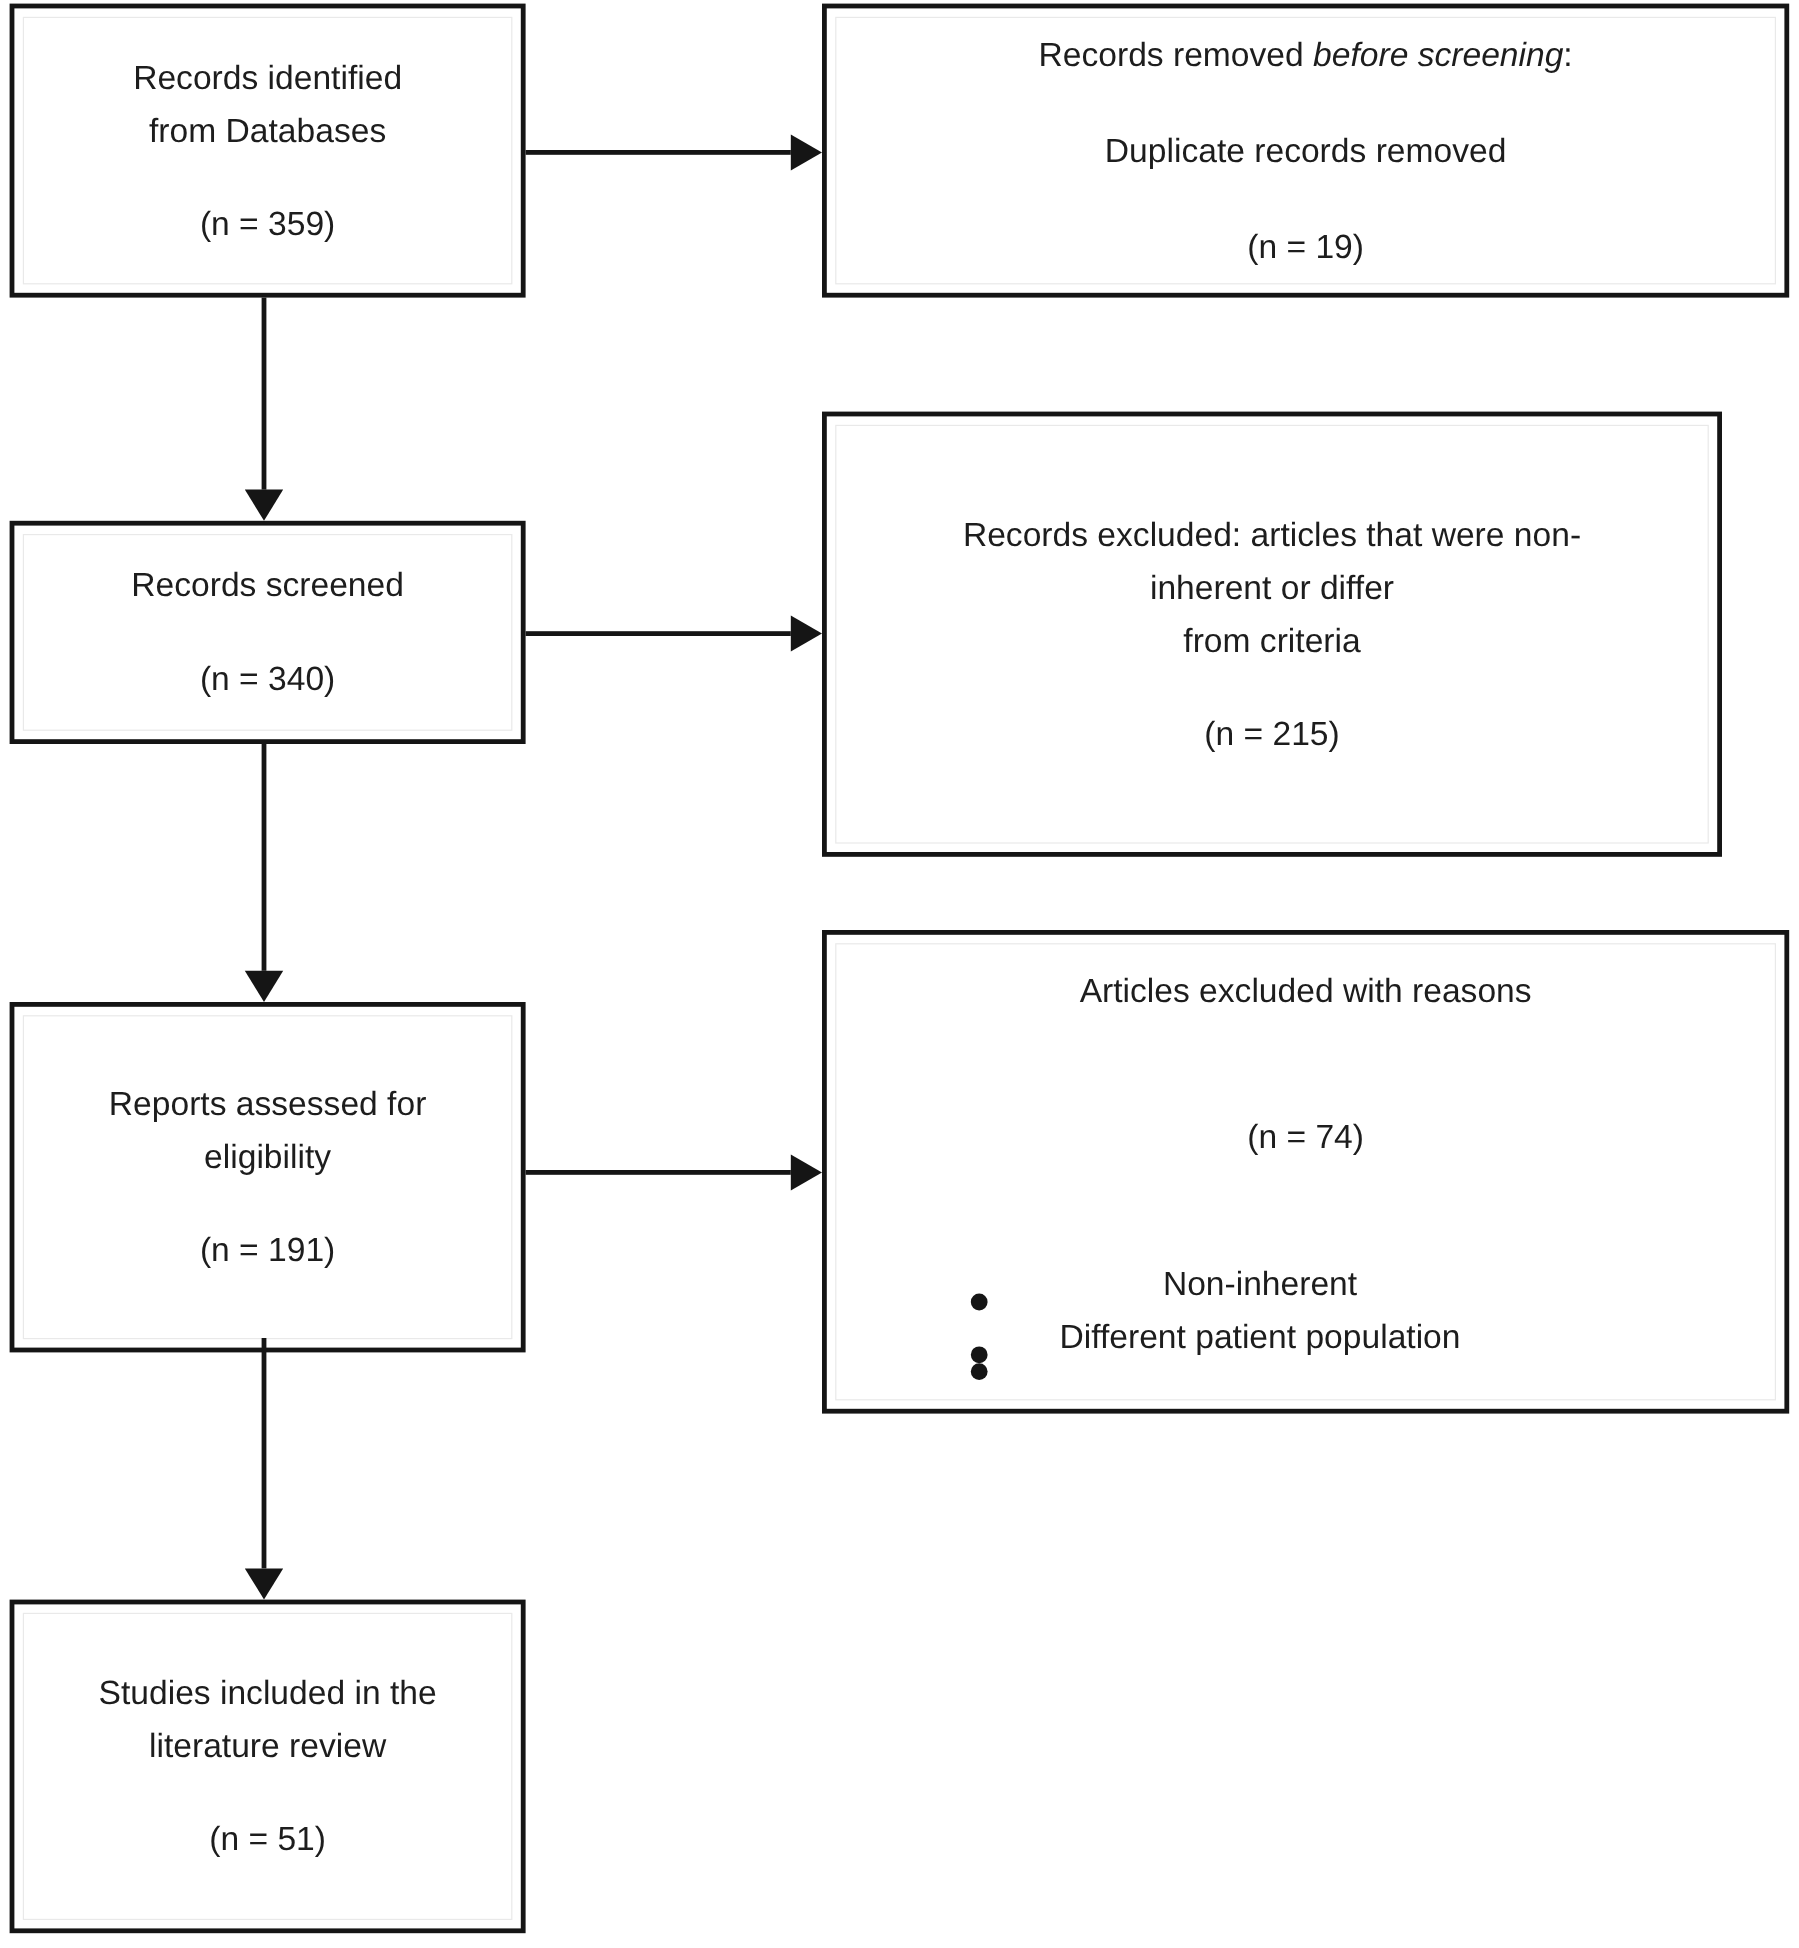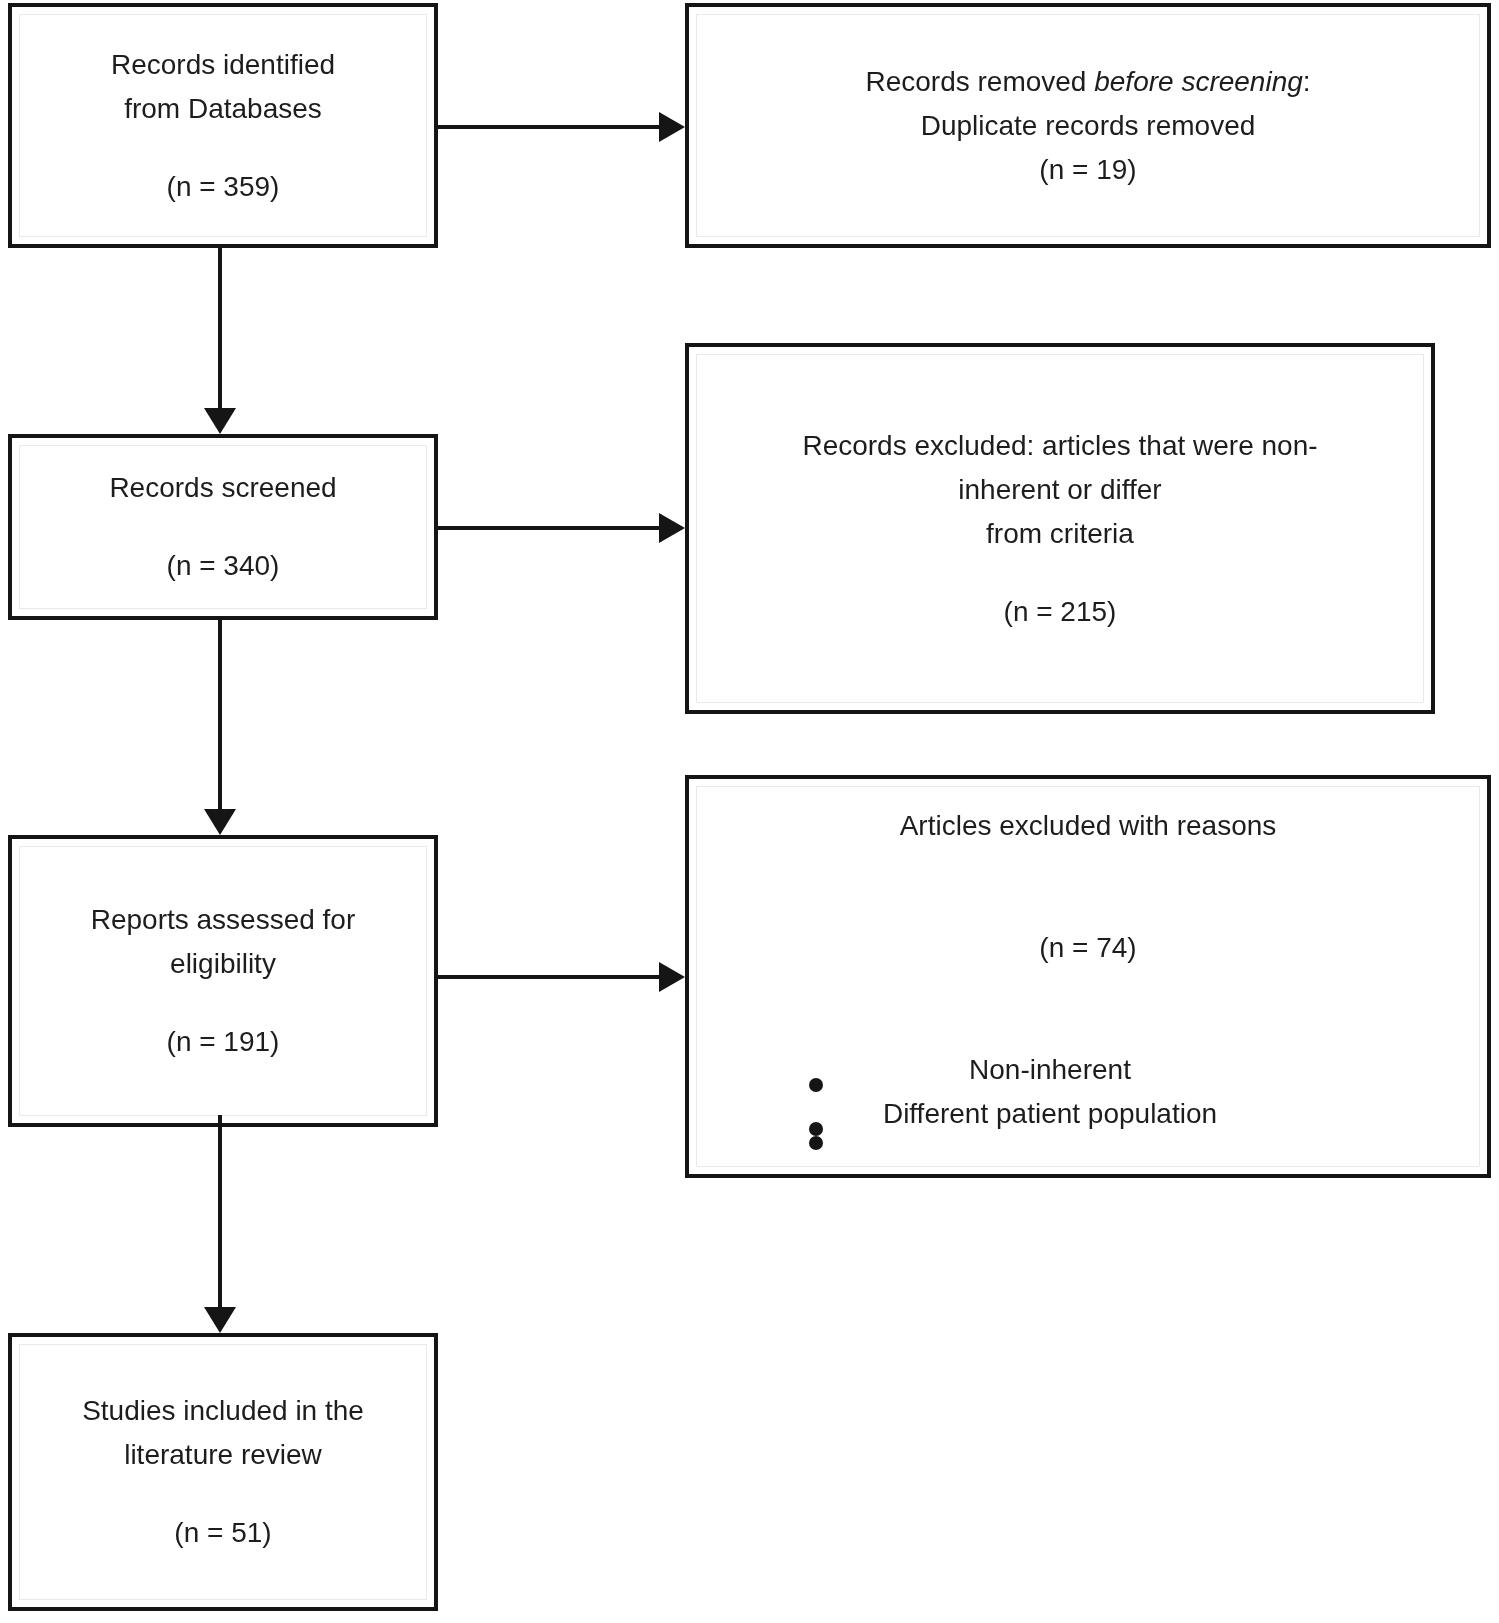--- a/index.html
+++ b/index.html
@@ -37,21 +37,21 @@
     position: absolute;
     left: 7px; right: 7px; top: 7px; bottom: 7px;
     border: 1px solid #e9e9e9;
     pointer-events: none;
   }
   .title { white-space: pre-line; }
   .count { margin-top: 34px; }
   .count.tight { margin-top: 0; }
 
   .b1 { left: 8px;   top: 3px;    width: 430px; height: 245px; }
-  .b2 { left: 685px; top: 3px;    width: 806px; height: 245px; }
+  .b2 { left: 685px; top: 3px;    width: 806px; height: 245px; gap: 36px; }
   .b3 { left: 8px;   top: 434px;  width: 430px; height: 186px; }
   .b4 { left: 685px; top: 343px;  width: 750px; height: 371px; }
   .b5 { left: 8px;   top: 835px;  width: 430px; height: 292px; }
   .b6 { left: 685px; top: 775px;  width: 806px; height: 403px; gap: 44px; }
   .b7 { left: 8px;   top: 1333px; width: 430px; height: 278px; }
 
   
   .bullets {
     list-style: none;
     margin: 34px 0 0 0;

